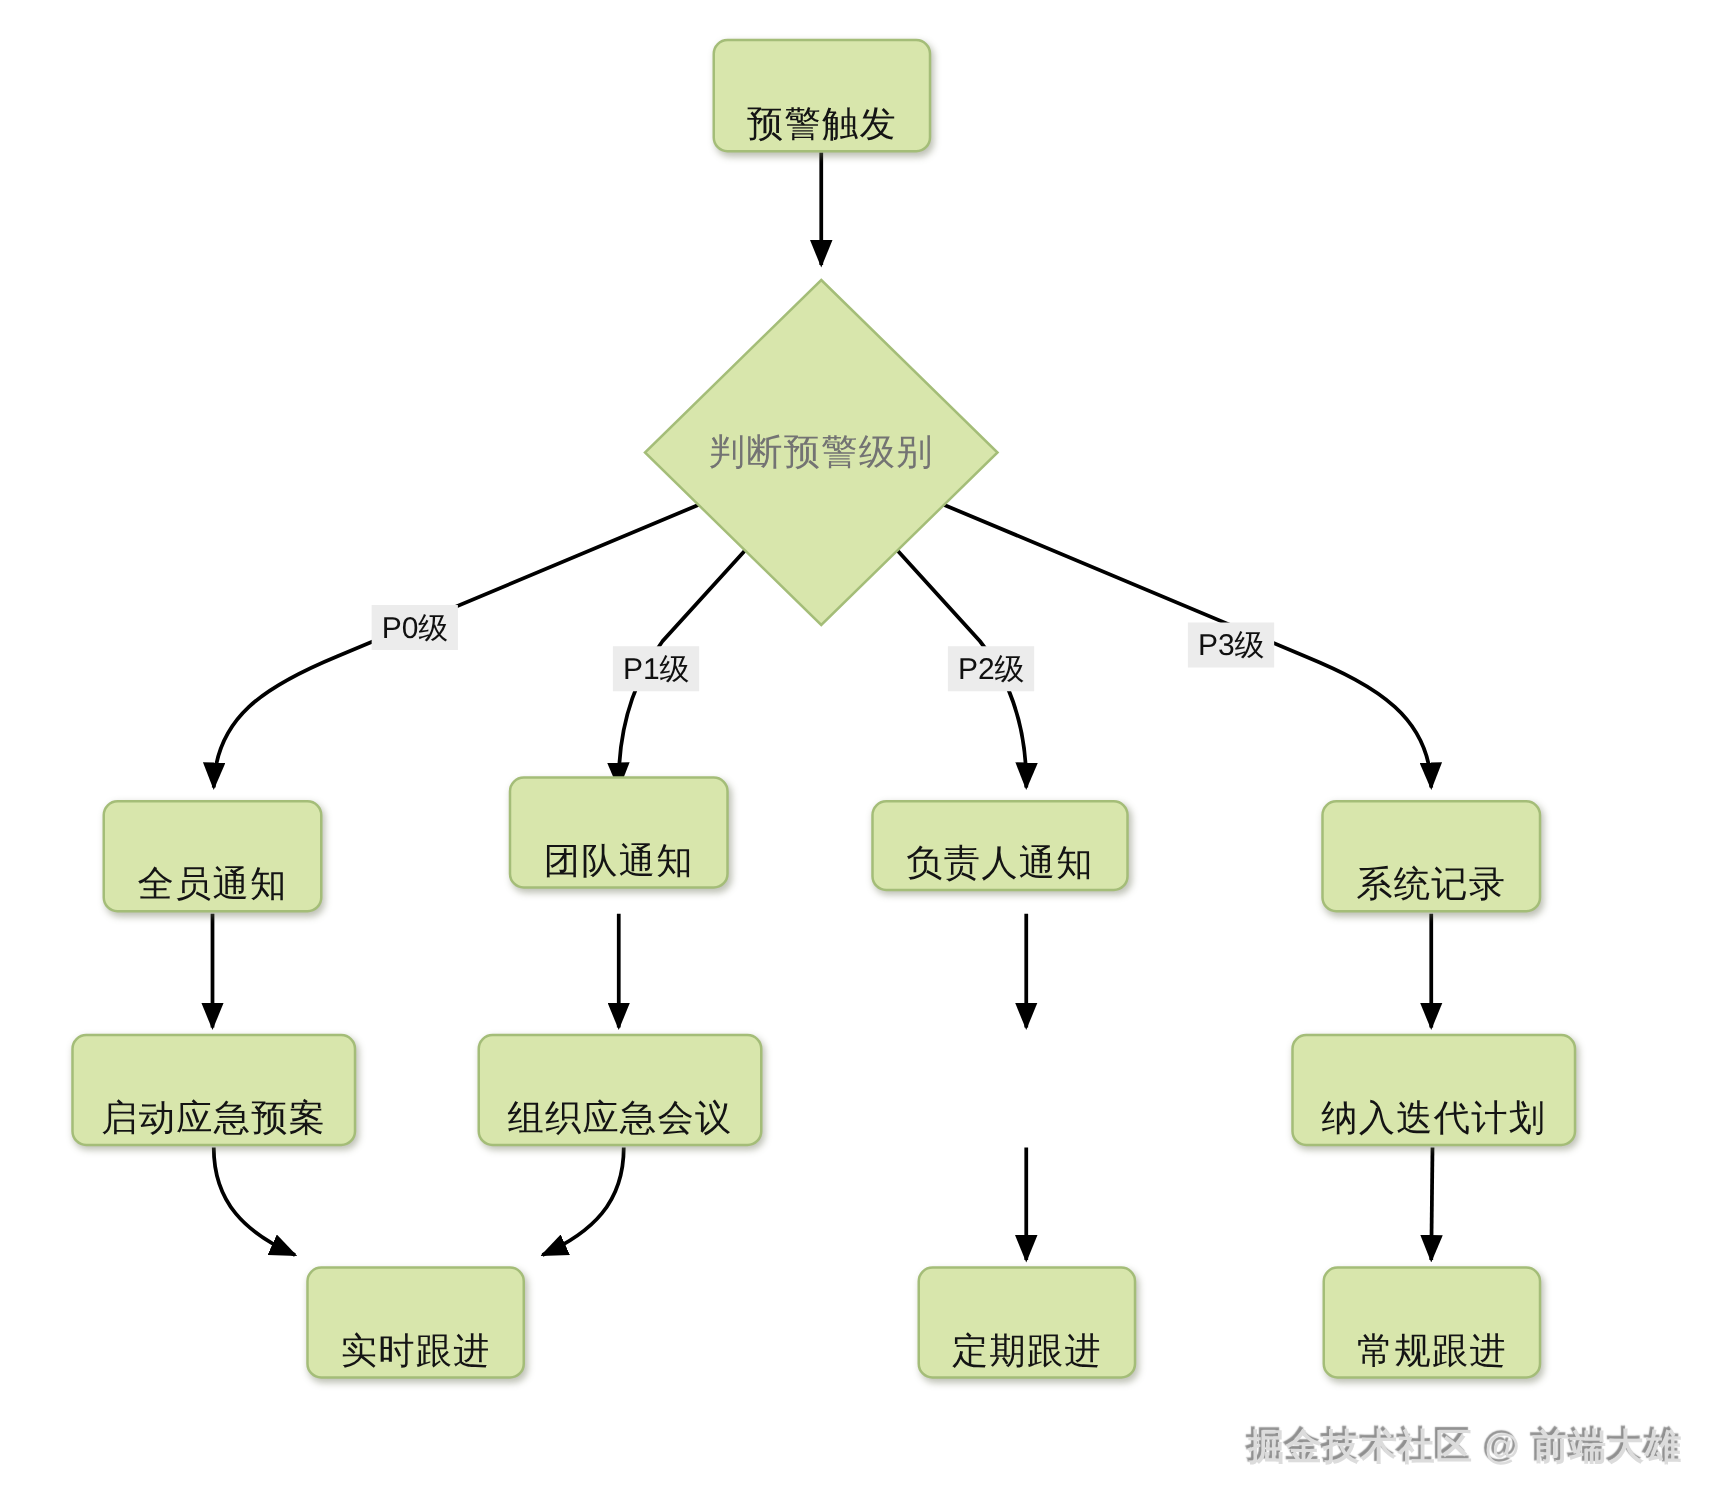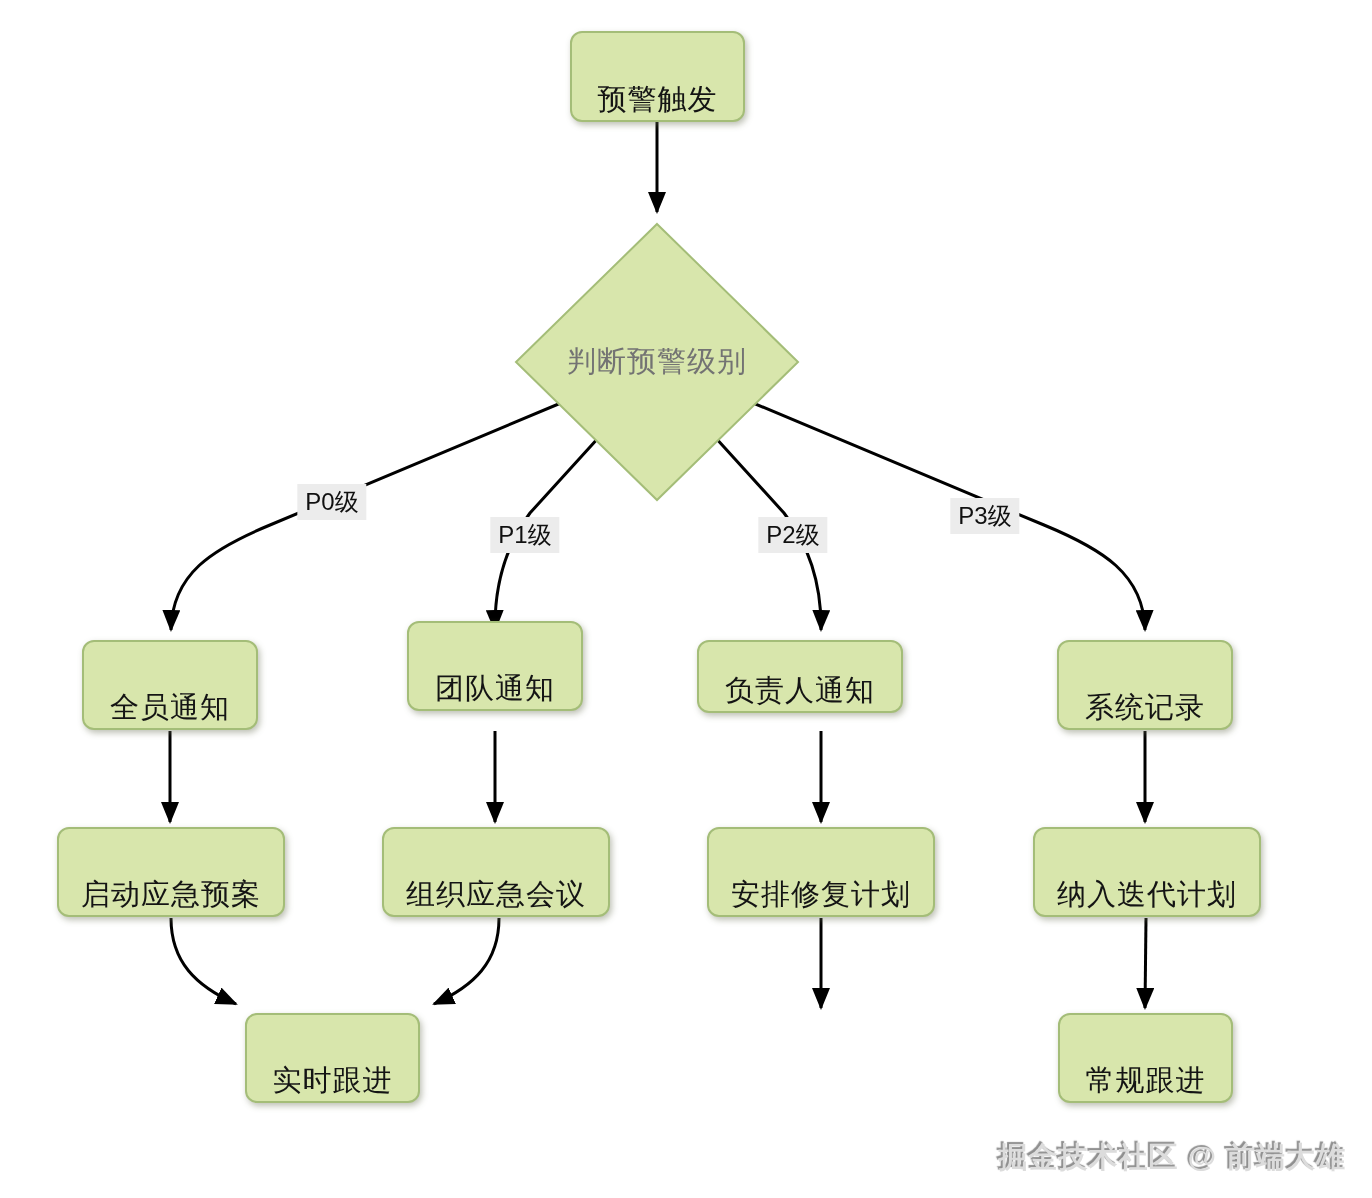--- a/index.html
+++ b/index.html
@@ -139,29 +139,29 @@
   <div class="node node-system-record">
     <span>系统记录</span>
   </div>
 
   <div class="node node-start-plan">
     <span>启动应急预案</span>
   </div>
   <div class="node node-meeting">
     <span>组织应急会议</span>
   </div>
-  <div class="node node-fix-plan">
-    <span>安排修复计划</span>
-  </div>
   <div class="node node-follow-realtime">
     <span>实时跟进</span>
   </div>
 
   <div class="node node-iteration">
     <span>纳入迭代计划</span>
+  </div>
+  <div class="node node-follow-periodic">
+    <span>定期跟进</span>
   </div>
   <div class="node node-follow-routine">
     <span>常规跟进</span>
   </div>
 
   <div class="watermark">掘金技术社区 @ 前端大雄</div>
 
 </div>
 
 </body></html>

